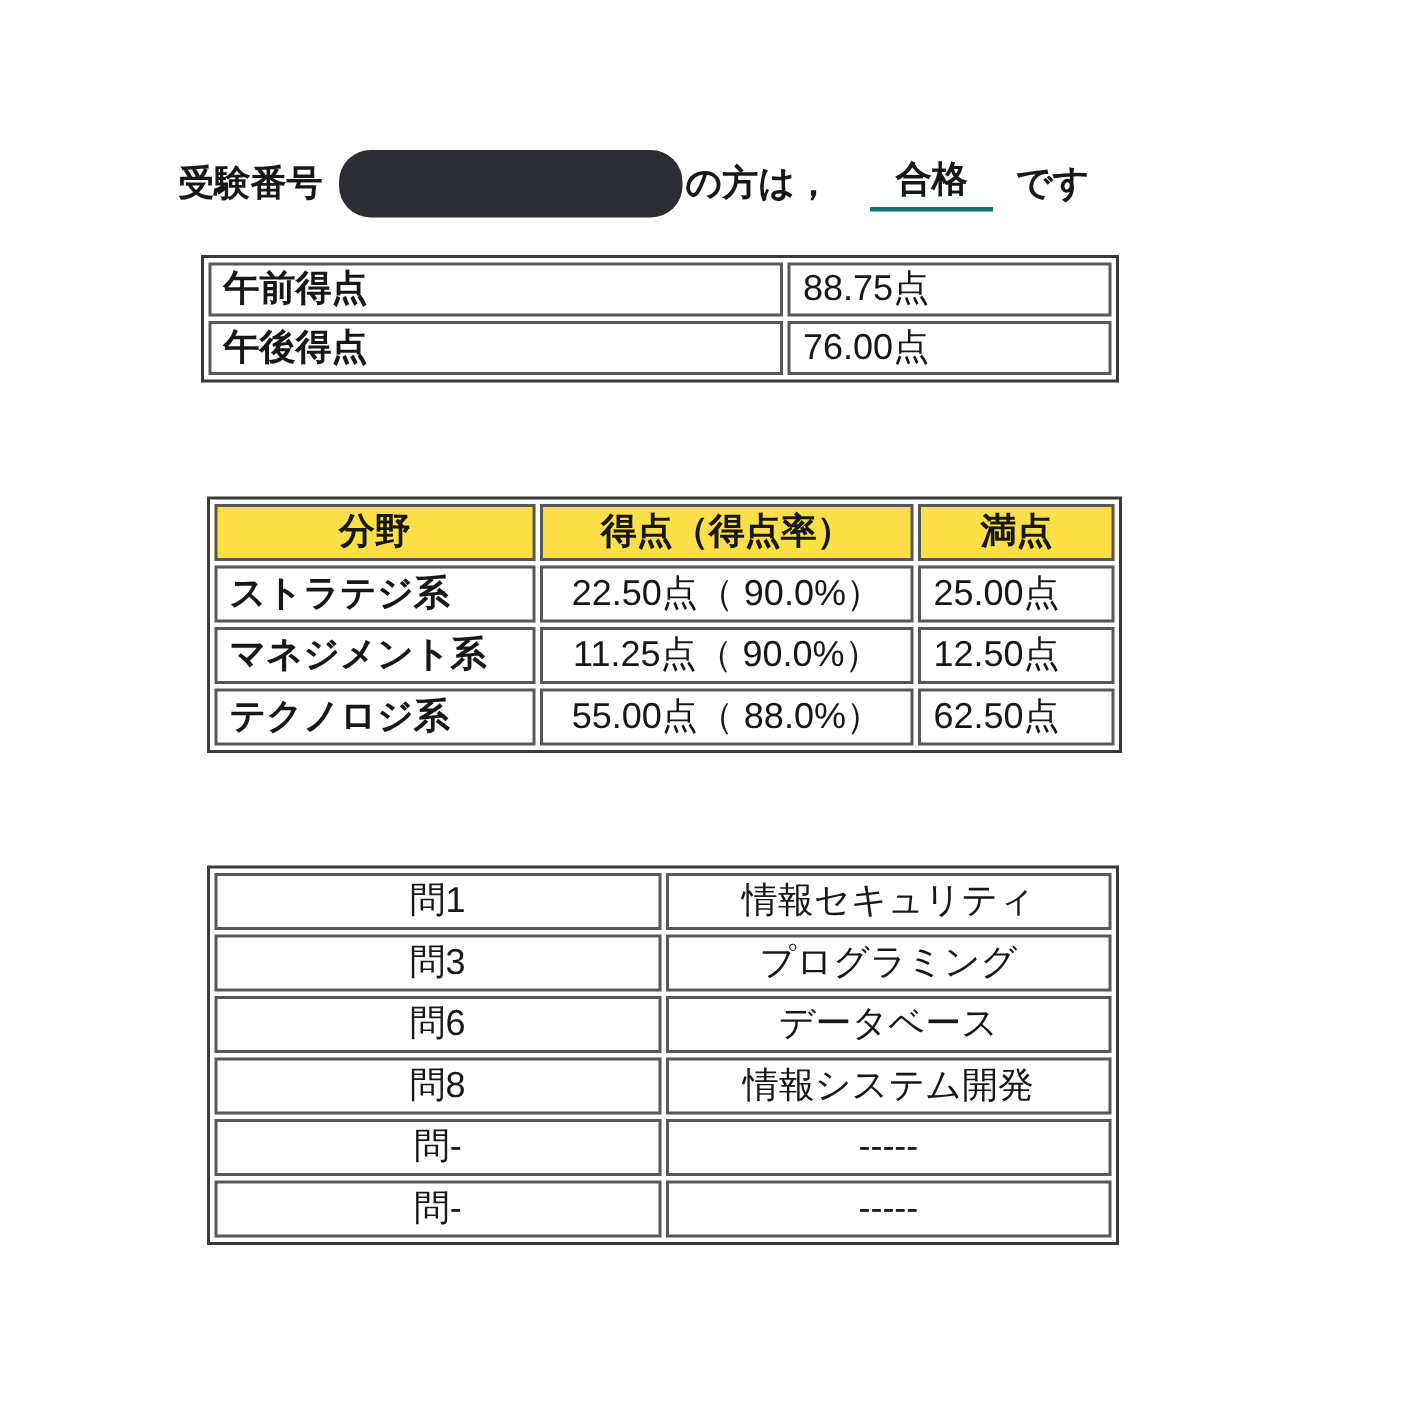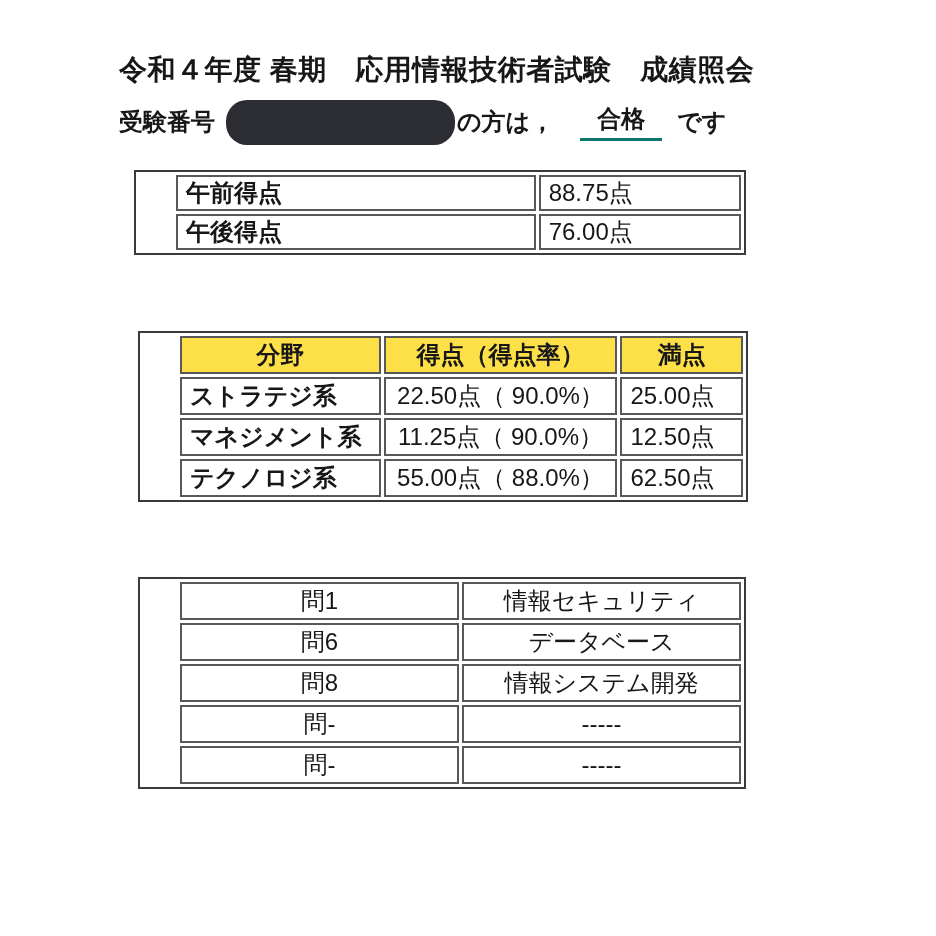--- a/index.html
+++ b/index.html
@@ -36,21 +36,20 @@
     padding: 0 17px 3px 17px;
     border-bottom: 3px solid #0f766e;
   }
 
   table {
     border-collapse: separate;
     border-spacing: 3px;
     border: 2px solid #3a3a3a;
     background: #ffffff;
     table-layout: fixed;
-    padding-left: 37px;
   }
   td, th {
     border: 2px solid #585858;
     font-size: 24px;
     line-height: 28px;
     padding: 2px 8px;
     height: 38px;
     overflow: hidden;
     background: #ffffff;
   }
@@ -73,21 +72,20 @@
   .t2 .c-max   { width: 22%; }
 
   .t3 { position: absolute; left: 138px; top: 577px; width: 608px; }
   .t3 .c-num   { width: 26.5%; }
 </style>
 </head>
 <body>
 
 <div class="page">
 
-  <h1 class="title">令和４年度 春期　応用情報技術者試験　成績照会</h1>
 
   <div class="resline">
     <span>受験番号</span>
     <span class="redaction"></span>
     <span>の方は，</span>
     <span class="pass">合格</span>
     <span>です</span>
   </div>
 
   <table class="t1">
@@ -128,20 +126,24 @@
   </tbody>
     </table>
 
   <table class="t3">
     <tbody>
     <tr>
       <td class="center">問1</td>
       <td class="center">情報セキュリティ</td>
     </tr>
     <tr>
+      <td class="center">問3</td>
+      <td class="center">プログラミング</td>
+    </tr>
+    <tr>
       <td class="center">問6</td>
       <td class="center">データベース</td>
     </tr>
     <tr>
       <td class="center">問8</td>
       <td class="center">情報システム開発</td>
     </tr>
     <tr>
       <td class="center">問-</td>
       <td class="center">-----</td>

